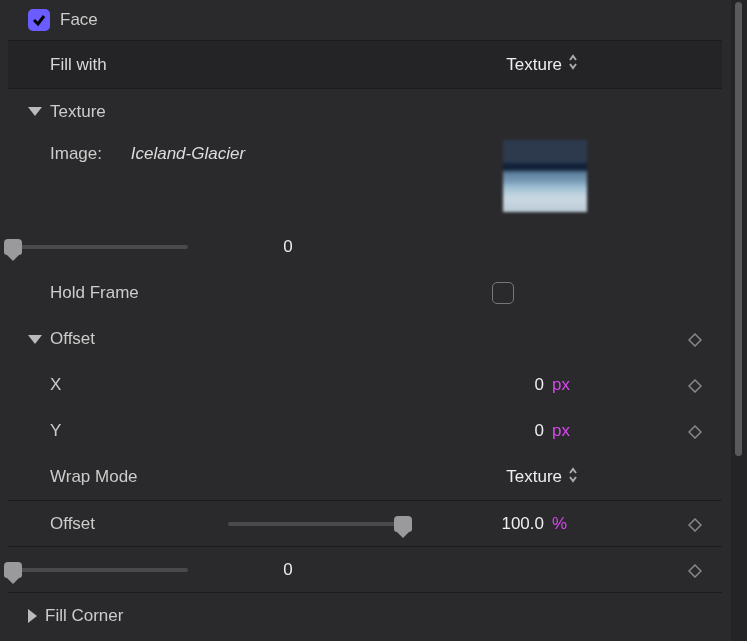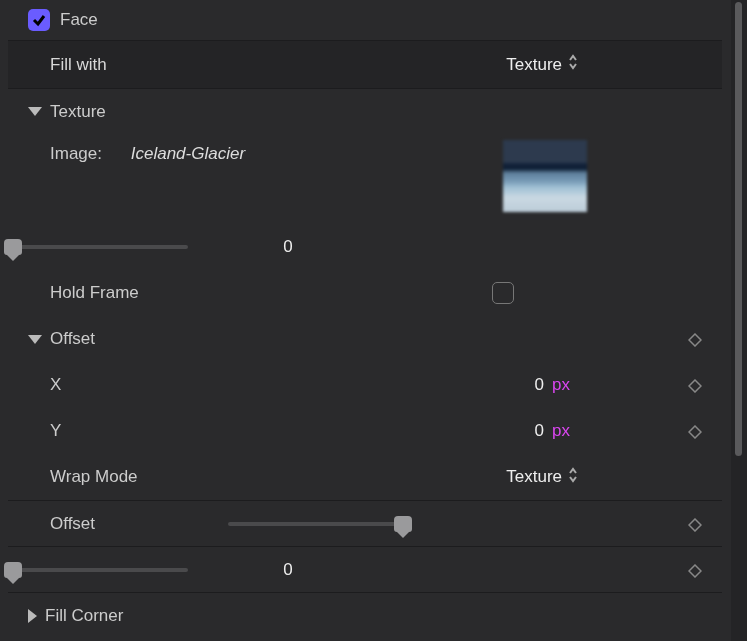--- a/index.html
+++ b/index.html
@@ -270,20 +270,24 @@
 
   <div class="row">
     <div class="label-col indent-2">
       <span class="label">Offset</span>
     </div>
     <div class="mid-col">
       <div class="slider">
         <div class="thumb" style="left:166px"></div>
       </div>
     </div>
+    <div class="val-col">
+      <span>100.0</span>
+      <span class="unit">%</span>
+    </div>
     <div class="keyframe">
       <svg width="14" height="14" viewBox="0 0 14 14">
           <polygon points="7,1 13,7 7,13 1,7"></polygon>
         </svg>
     </div>
   </div>
 
   <div class="row">
     <div class="mid-col">
       <div class="slider">

